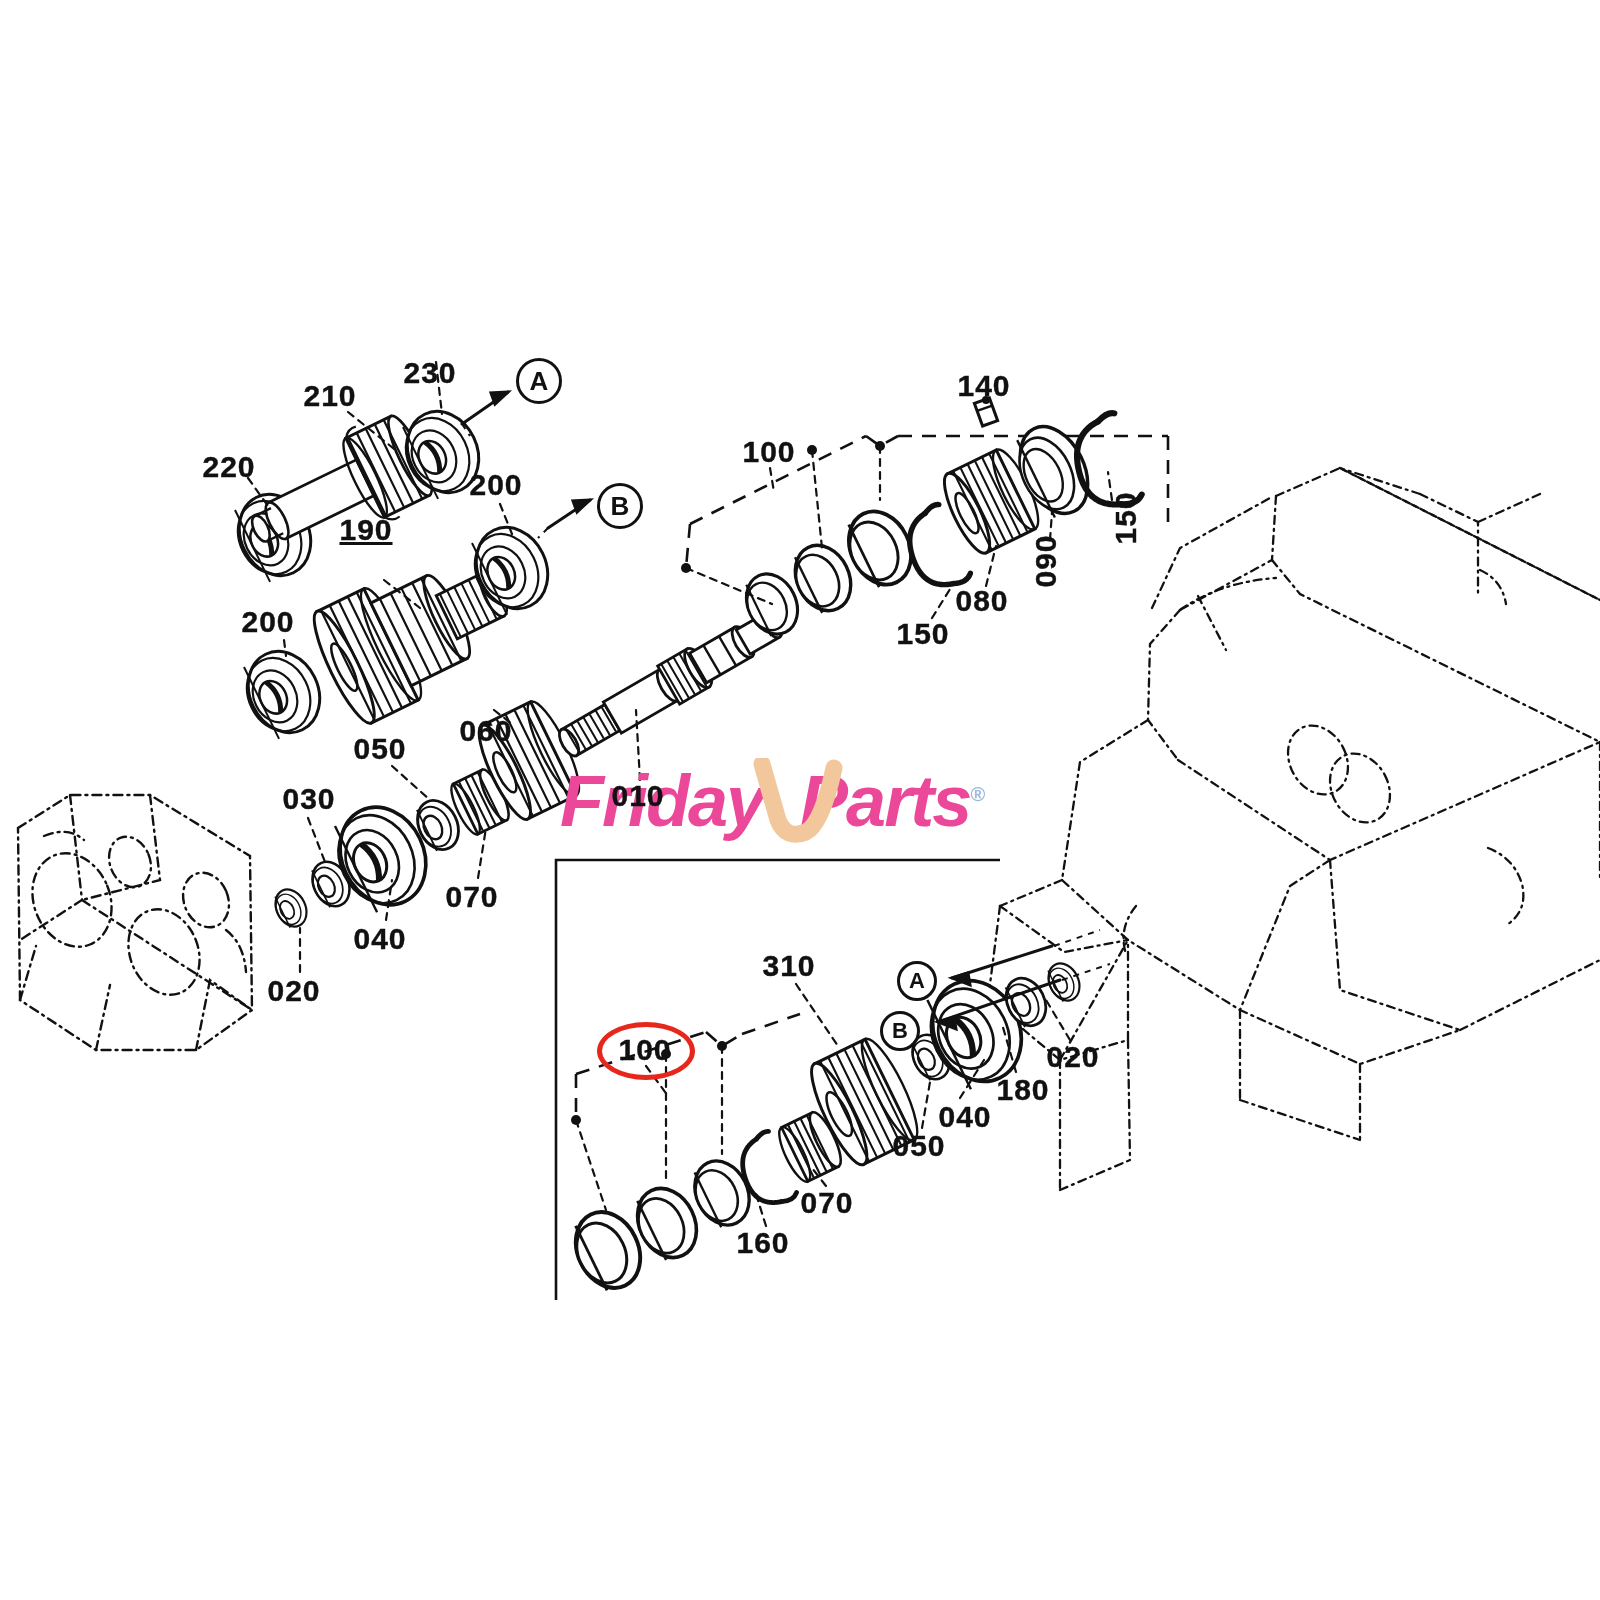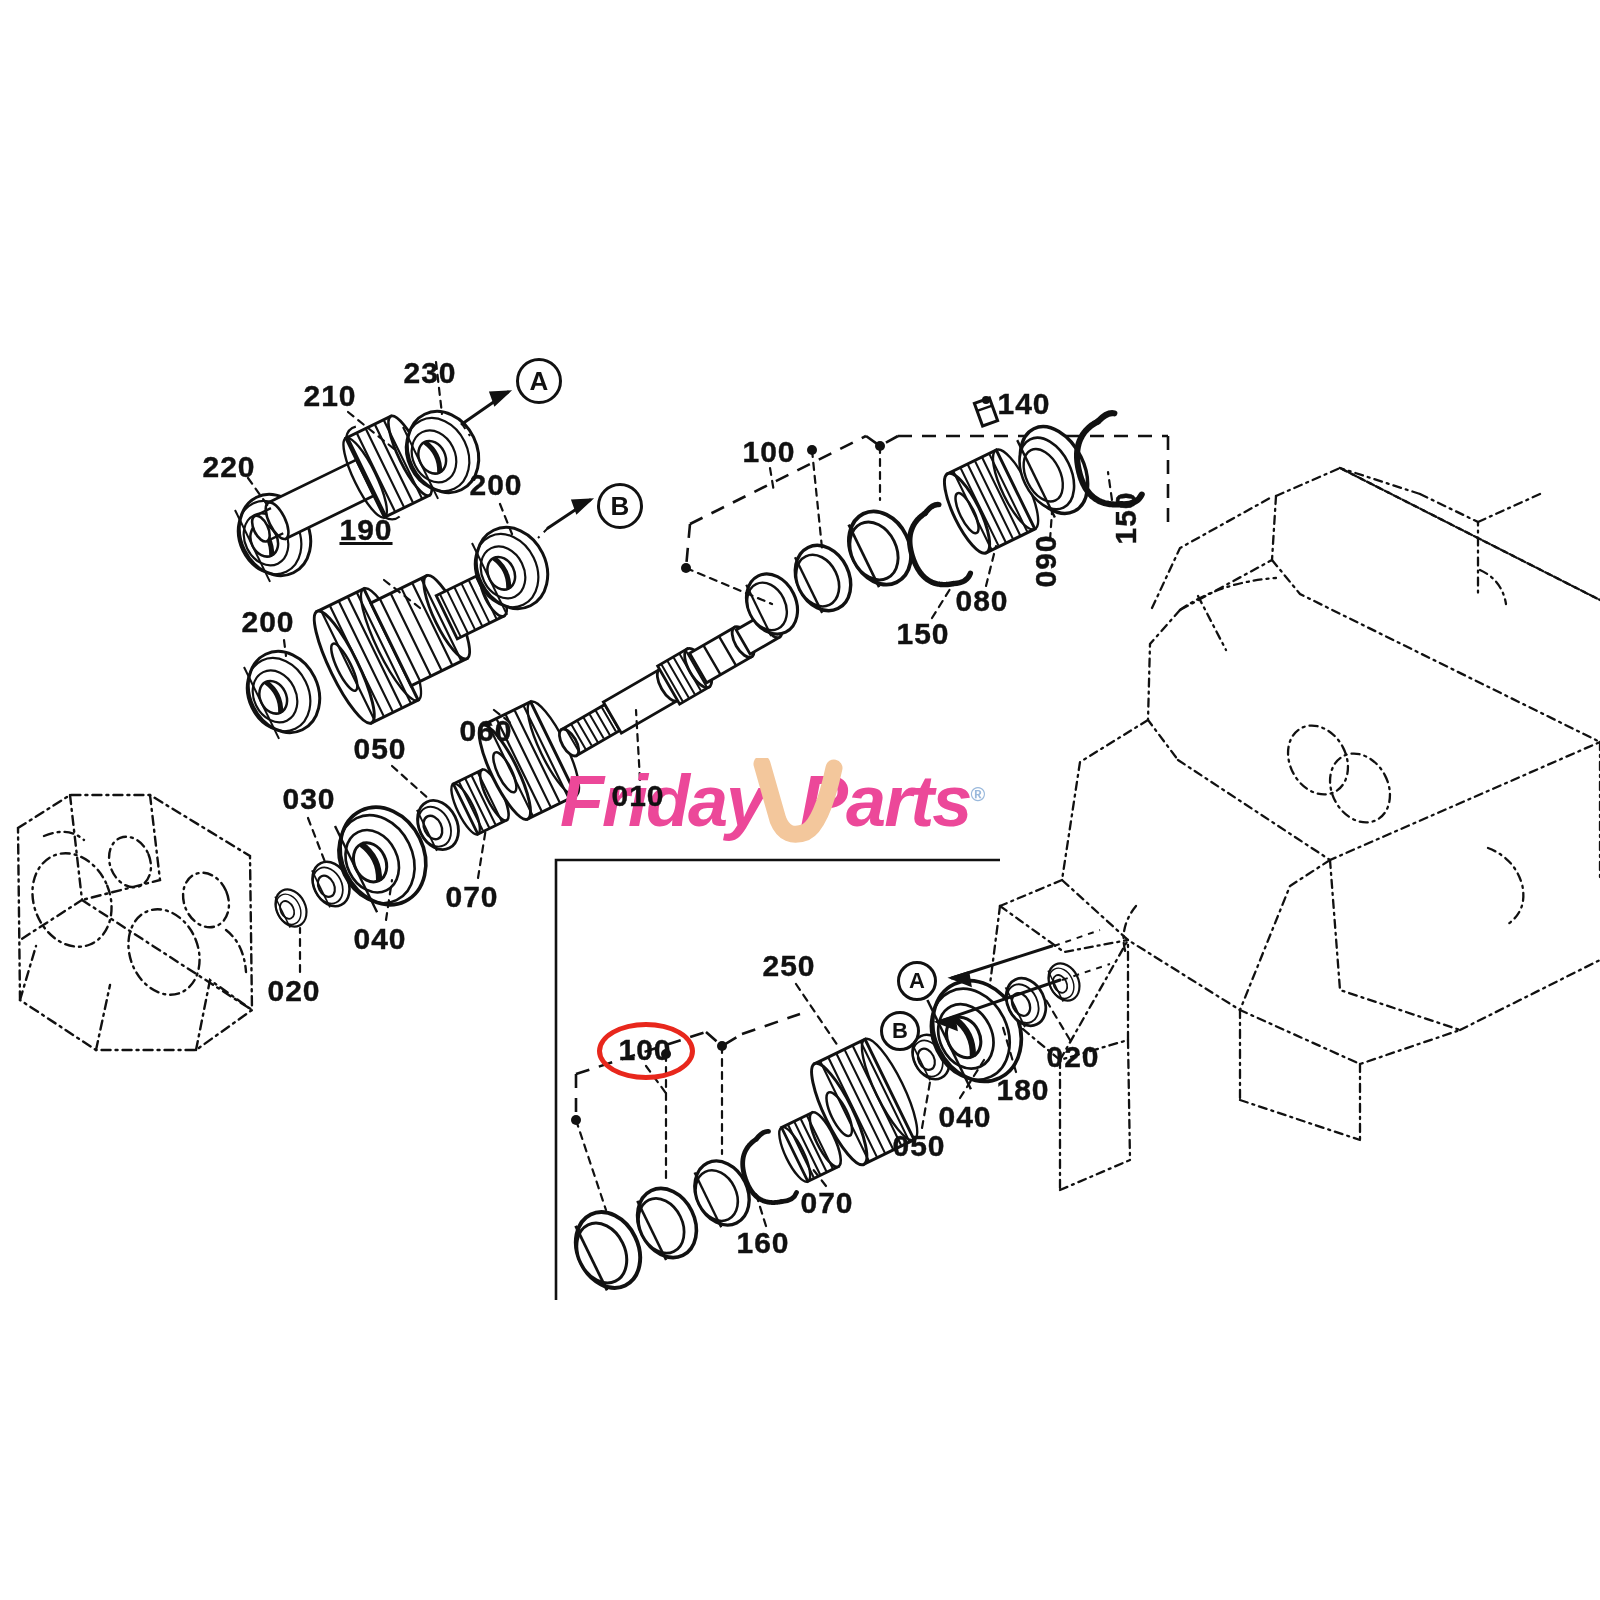--- a/index.html
+++ b/index.html
@@ -409,27 +409,27 @@
       <div class="lbl" style="left: 366px; top: 530px; text-decoration: underline;">190</div>
       <div class="lbl" style="left: 268px; top: 622px;">200</div>
       <div class="lbl" style="left: 486px; top: 691px; margin-top: 40px;">060</div>
       <div class="lbl" style="left: 380px; top: 749px;">050</div>
       <div class="lbl" style="left: 309px; top: 799px;">030</div>
       <div class="lbl" style="left: 472px; top: 897px;">070</div>
       <div class="lbl" style="left: 380px; top: 939px;">040</div>
       <div class="lbl" style="left: 294px; top: 991px;">020</div>
       <div class="lbl" style="left: 638px; top: 796px;">010</div>
       <div class="lbl" style="left: 769px; top: 452px;">100</div>
-      <div class="lbl" style="left: 984px; top: 404px; margin-left: 40px;">140</div>
+      <div class="lbl" style="left: 984px; top: 386px;">140</div>
       <div class="lbl rot" style="left: 1126px; top: 518px;">150</div>
       <div class="lbl rot" style="left: 1046px; top: 561px;">090</div>
       <div class="lbl" style="left: 982px; top: 601px;">080</div>
       <div class="lbl" style="left: 923px; top: 634px;">150</div>
       <div class="lbl" style="left: 645px; top: 1050px;">100</div>
-      <div class="lbl" style="left: 789px; top: 966px;">250</div>
+      <div class="lbl" style="left: 789px; top: 966px;">310</div>
       <div class="lbl" style="left: 1073px; top: 1057px;">020</div>
       <div class="lbl" style="left: 1023px; top: 1090px;">180</div>
       <div class="lbl" style="left: 965px; top: 1117px;">040</div>
       <div class="lbl" style="left: 919px; top: 1146px;">050</div>
       <div class="lbl" style="left: 827px; top: 1203px;">070</div>
       <div class="lbl" style="left: 763px; top: 1243px;">160</div>
     </div>
   <div id="refmarks">
       <div class="refmark" style="left: 539px; top: 381px;">A</div>
       <div class="refmark" style="left: 620px; top: 506px;">B</div>

